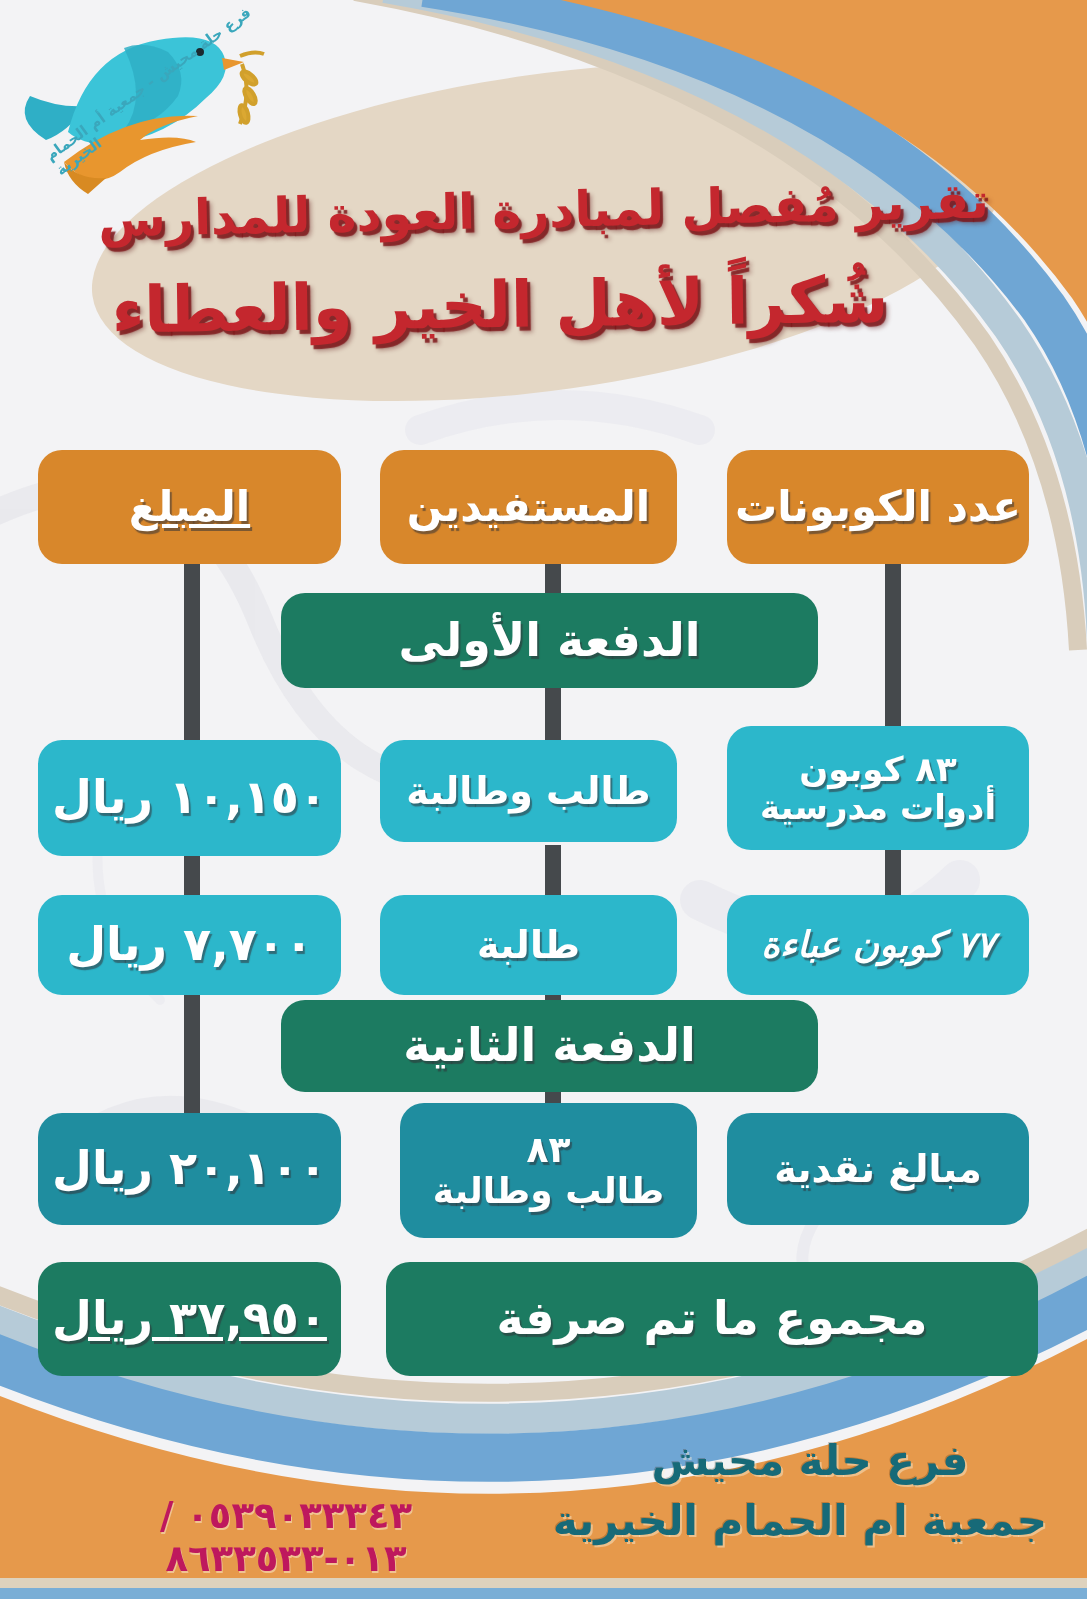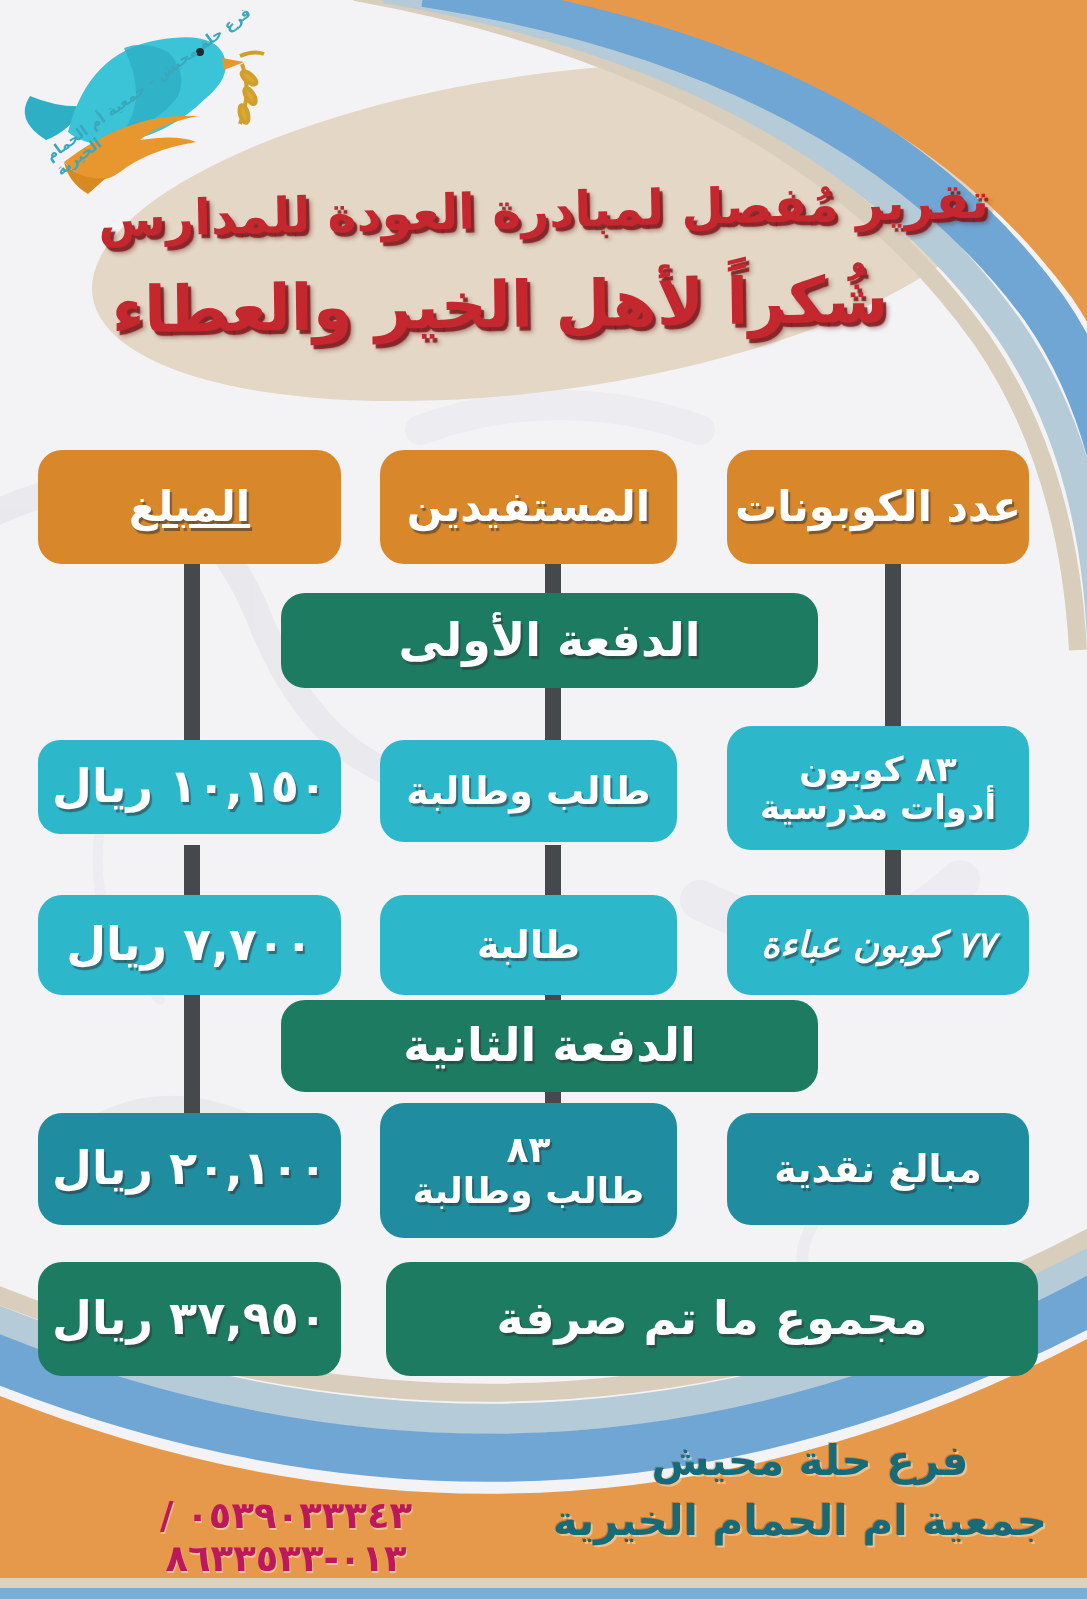--- a/index.html
+++ b/index.html
@@ -135,53 +135,53 @@
     <span>الدفعة الأولى</span>
   </div>
 
   <div class="box cyan-box" style="left:727px;top:726px;width:302px;height:124px;font-size:34px;">
     <span>٨٣ كوبون</span>
     <span>أدوات مدرسية</span>
   </div>
   <div class="box cyan-box" style="left:380px;top:740px;width:297px;height:102px;font-size:38px;">
     <span>طالب وطالبة</span>
   </div>
-  <div class="box cyan-box amount-text" style="left:38px;top:740px;width:303px;height:94px;border-radius:22px;">
+  <div class="box cyan-box amount-text" style="left:38px;top:740px;width:303px;height:116px;">
     <span>١٠,١٥٠ ريال</span>
   </div>
 
   <div class="box cyan-box" style="left:727px;top:895px;width:302px;height:100px;font-size:36px;font-style:italic;">
     <span>٧٧ كوبون عباءة</span>
   </div>
   <div class="box cyan-box" style="left:380px;top:895px;width:297px;height:100px;font-size:38px;">
     <span>طالبة</span>
   </div>
   <div class="box cyan-box amount-text" style="left:38px;top:895px;width:303px;height:100px;">
     <span>٧,٧٠٠ ريال</span>
   </div>
 
   <div class="box banner" style="left:281px;top:1000px;width:537px;height:92px;">
     <span>الدفعة الثانية</span>
   </div>
 
   <div class="box teal-box" style="left:727px;top:1113px;width:302px;height:112px;font-size:38px;">
     <span>مبالغ نقدية</span>
   </div>
-  <div class="box teal-box" style="left:380px;top:1103px;width:297px;height:135px;font-size:36px;">
+  <div class="box teal-box" style="left:400px;top:1103px;width:297px;height:135px;font-size:36px;">
     <span>٨٣</span>
     <span>طالب وطالبة</span>
   </div>
   <div class="box teal-box amount-text" style="left:38px;top:1113px;width:303px;height:112px;">
     <span>٢٠,١٠٠ ريال</span>
   </div>
 
   <div class="box green-box" style="left:386px;top:1262px;width:652px;height:114px;font-size:46px;">
     <span>مجموع ما تم صرفة</span>
   </div>
-  <div class="box green-box amount-text" style="left:38px;top:1262px;width:303px;height:114px;">
+  <div class="box green-box amount-text" style="left:38px;top:1262px;width:303px;height:114px;text-decoration:underline;">
     <span>٣٧,٩٥٠ ريال</span>
   </div>
 
   <div id="branch-line1" class="footer-text">فرع حلة محيش</div>
   <div id="branch-line2" class="footer-text">جمعية ام الحمام الخيرية</div>
   <div id="phone-numbers">٠٥٣٩٠٣٣٣٤٣ / ٠١٣-٨٦٣٣٥٣٣</div>
 
 </div>
 
 </body></html>

